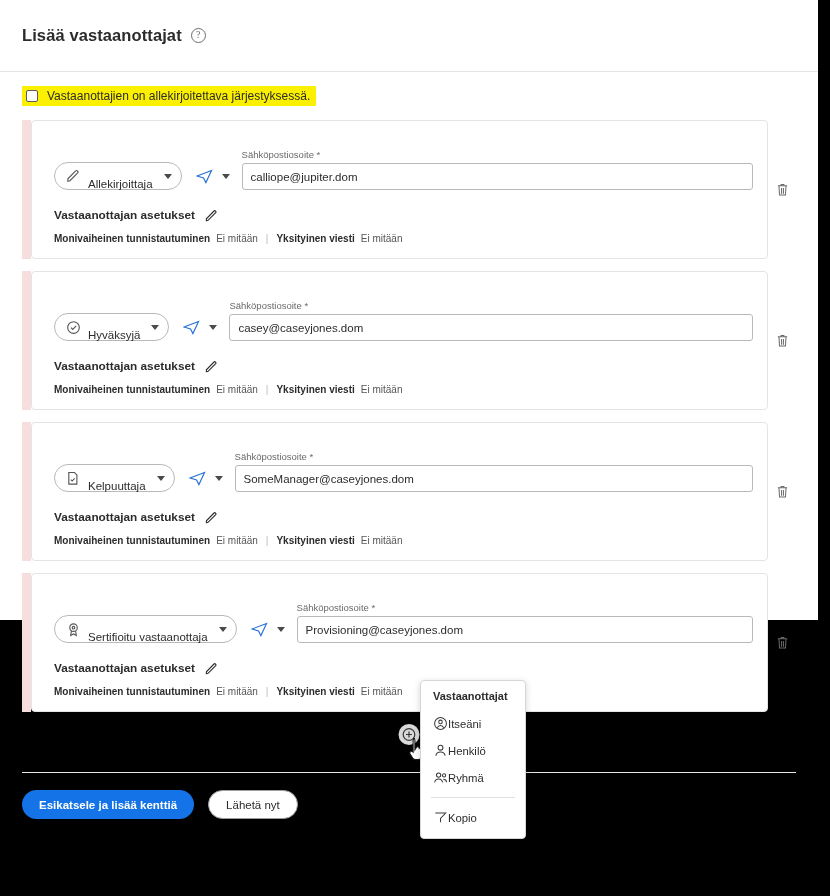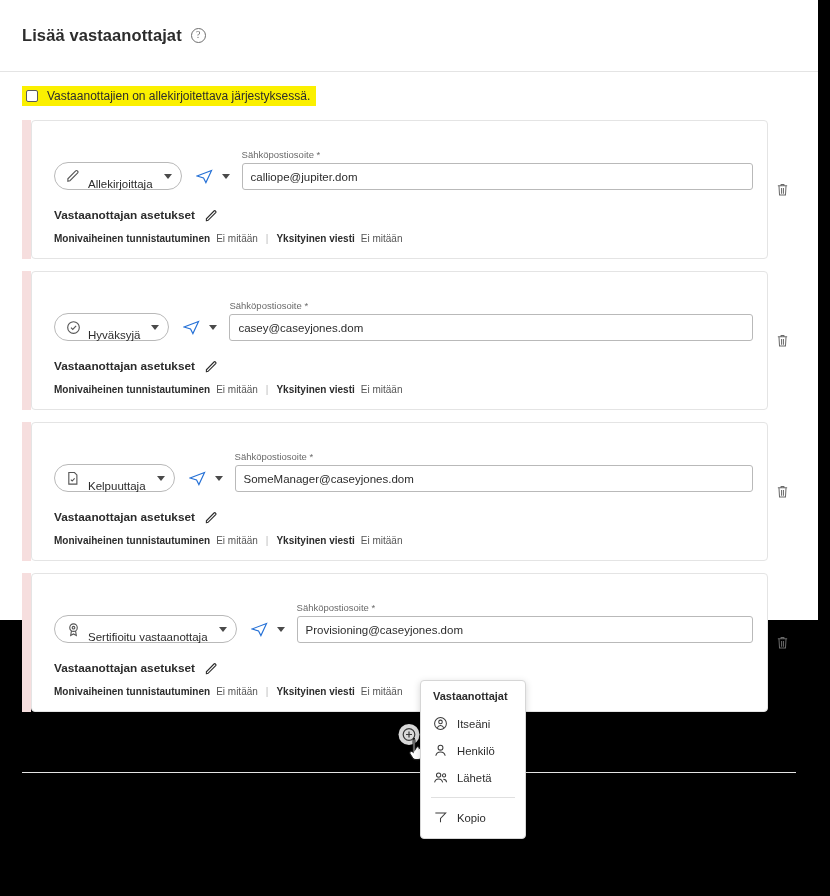--- a/index.html
+++ b/index.html
@@ -203,21 +203,20 @@
   }
   .menu-title {
     font-size: 11px;
     font-weight: bold;
     color: #2c2c2c;
     padding: 0 12px 8px 12px;
   }
   .menu-item {
     display: flex;
     align-items: center;
-    gap: 9px;
     padding: 6px 12px;
     font-size: 11.3px;
     color: #2c2c2c;
     cursor: pointer;
   }
   .menu-icon {
     width: 15px; height: 15px;
     flex: 0 0 15px;
     color: #3b3b3b;
     display: inline-flex;
@@ -551,21 +550,21 @@
       </div>
       <div class="menu-item">
         <span class="menu-icon">
           <svg width="15" height="15" viewBox="0 0 16 16" fill="none" stroke="currentColor" stroke-width="1.1">
             <circle cx="6" cy="5.4" r="2.3"></circle>
               <path d="M1.7 13.2c.5-2.5 2.2-3.6 4.3-3.6s3.8 1.1 4.3 3.6"></path>
             <circle cx="11.8" cy="5.8" r="1.7"></circle>
               <path d="M11 9.8c2 0 3.3 1.1 3.5 3.2"></path>
           </svg>
         </span>
-        <span>Lähetä</span>
+        <span>Ryhmä</span>
       </div>
       <div class="menu-div"></div>
       <div class="menu-item">
         <span class="menu-icon">
           <svg width="15" height="15" viewBox="0 0 16 16" fill="none" stroke="currentColor" stroke-width="1.1">
             <path d="M2.5 3.2h11L8 9v4"></path>
           </svg>
         </span>
         <span>Kopio</span>
       </div>
@@ -584,14 +583,18 @@
     <div class="cursor">
       <svg width="26" height="30" viewBox="0 0 26 30" fill="#ffffff" stroke="#1a1a1a" stroke-width="1.1">
         <path d="M6 2.5c1.1 0 1.9.9 1.9 2v9.3l1.3-2.1c.5-.9 1.6-1.2 2.4-.6.5.3.7.8.7 1.3.6-.5 1.5-.5 2.1.1.4.4.5.9.4 1.4.7-.2 1.5.1 1.8.8.2.4.2.9 0 1.3l-1.6 4.9c-.5 1.6-2 2.7-3.7 2.7H8.7c-1.2 0-2.3-.6-3-1.6l-2.6-4c-.5-.8-.3-1.9.5-2.4.7-.5 1.6-.4 2.2.2l.3.3V4.5c0-1.1.8-2 1.9-2z"></path>
       </svg>
     </div>
   </div>
 
   <div class="footer-rule"></div>
 
   
+  <div class="footer">
+    <button class="btn-primary">Esikatsele ja lisää kenttiä</button>
+    <button class="btn-secondary">Lähetä nyt</button>
+  </div>
 
 </div>
 
 </body></html>

